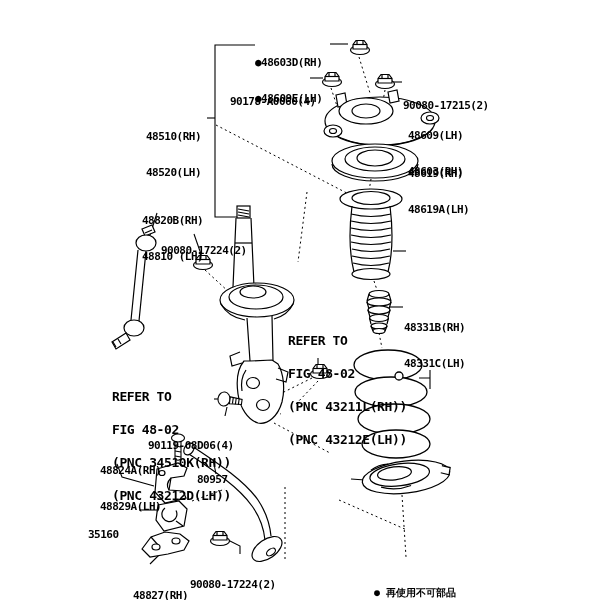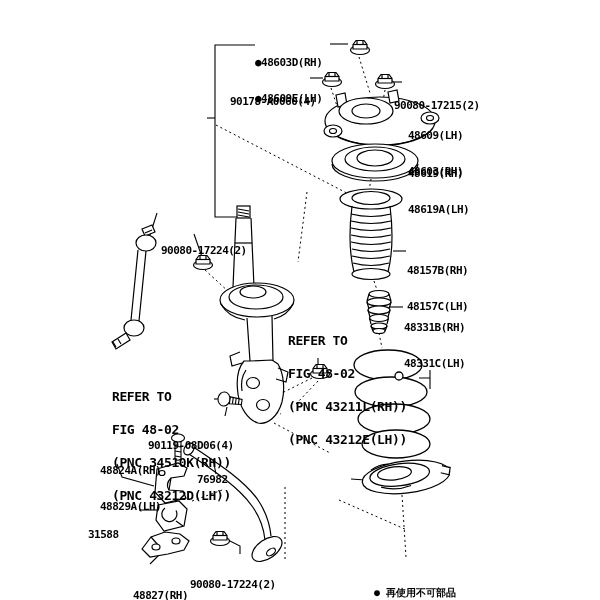--- a/index.html
+++ b/index.html
@@ -220,44 +220,48 @@
 
   <div class="lbl" style="left:255px;top:33px">
     <div>●48603D(RH)</div>
     <div>●48609E(LH)</div>
   </div>
 
   <div class="lbl" style="left:230px;top:72px">
     <div>90178-A0060(4)</div>
   </div>
 
-  <div class="lbl" style="left:394px;top:76px">
+  <div class="lbl" style="left:403px;top:76px">
     <div>90080-17215(2)</div>
   </div>
 
+  <div class="lbl" style="left:146px;top:107px">
+    <div>48510(RH)</div>
+    <div>48520(LH)</div>
+  </div>
 
   <div class="lbl" style="left:408px;top:106px">
     <div>48609(LH)</div>
     <div>48603(RH)</div>
   </div>
 
   <div class="lbl" style="left:408px;top:144px">
     <div>48619(RH)</div>
     <div>48619A(LH)</div>
   </div>
 
+  <div class="lbl" style="left:142px;top:191px">
+    <div>48820B(RH)</div>
+    <div>48810 (LH)</div>
+  </div>
 
   <div class="lbl" style="left:161px;top:221px">
     <div>90080-17224(2)</div>
   </div>
 
-  <div class="lbl" style="left:407px;top:241px">
-    <div>48157B(RH)</div>
-    <div>48157C(LH)</div>
-  </div>
 
   <div class="lbl" style="left:404px;top:298px">
     <div>48331B(RH)</div>
     <div>48331C(LH)</div>
   </div>
 
   <div class="lbl note" style="left:288px;top:313px">
     <div>REFER TO</div>
     <div>FIG 48-02</div>
     <div>(PNC 43211L(RH))</div>
@@ -275,26 +279,26 @@
   <div class="lbl" style="left:148px;top:416px">
     <div>90119-08D06(4)</div>
   </div>
 
   <div class="lbl" style="left:100px;top:441px">
     <div>48824A(RH)</div>
     <div>48829A(LH)</div>
   </div>
 
   <div class="lbl" style="left:197px;top:450px">
-    <div>76982</div>
+    <div>80957</div>
   </div>
 
 
   <div class="lbl" style="left:88px;top:505px">
-    <div>31588</div>
+    <div>35160</div>
   </div>
 
   <div class="lbl" style="left:190px;top:555px">
     <div>90080-17224(2)</div>
   </div>
 
   <div class="lbl" style="left:133px;top:566px">
     <div>48827(RH)</div>
     
   </div>

